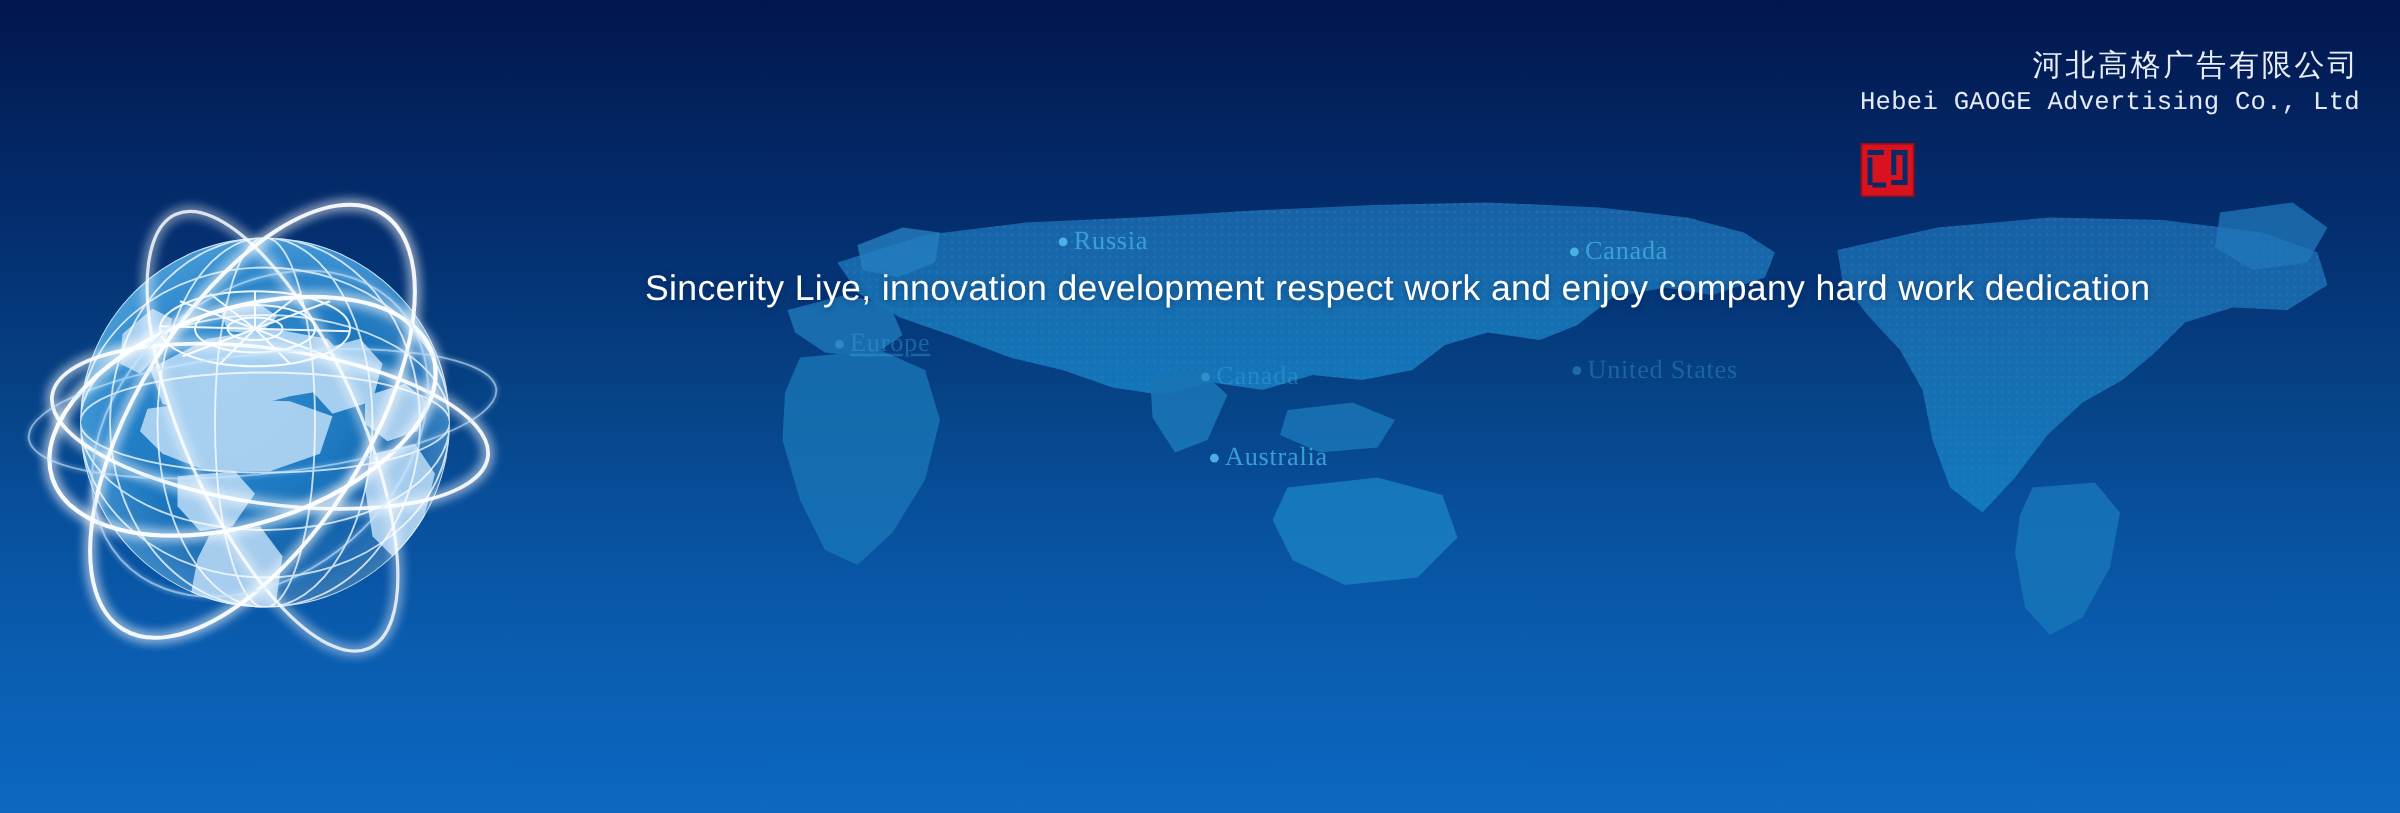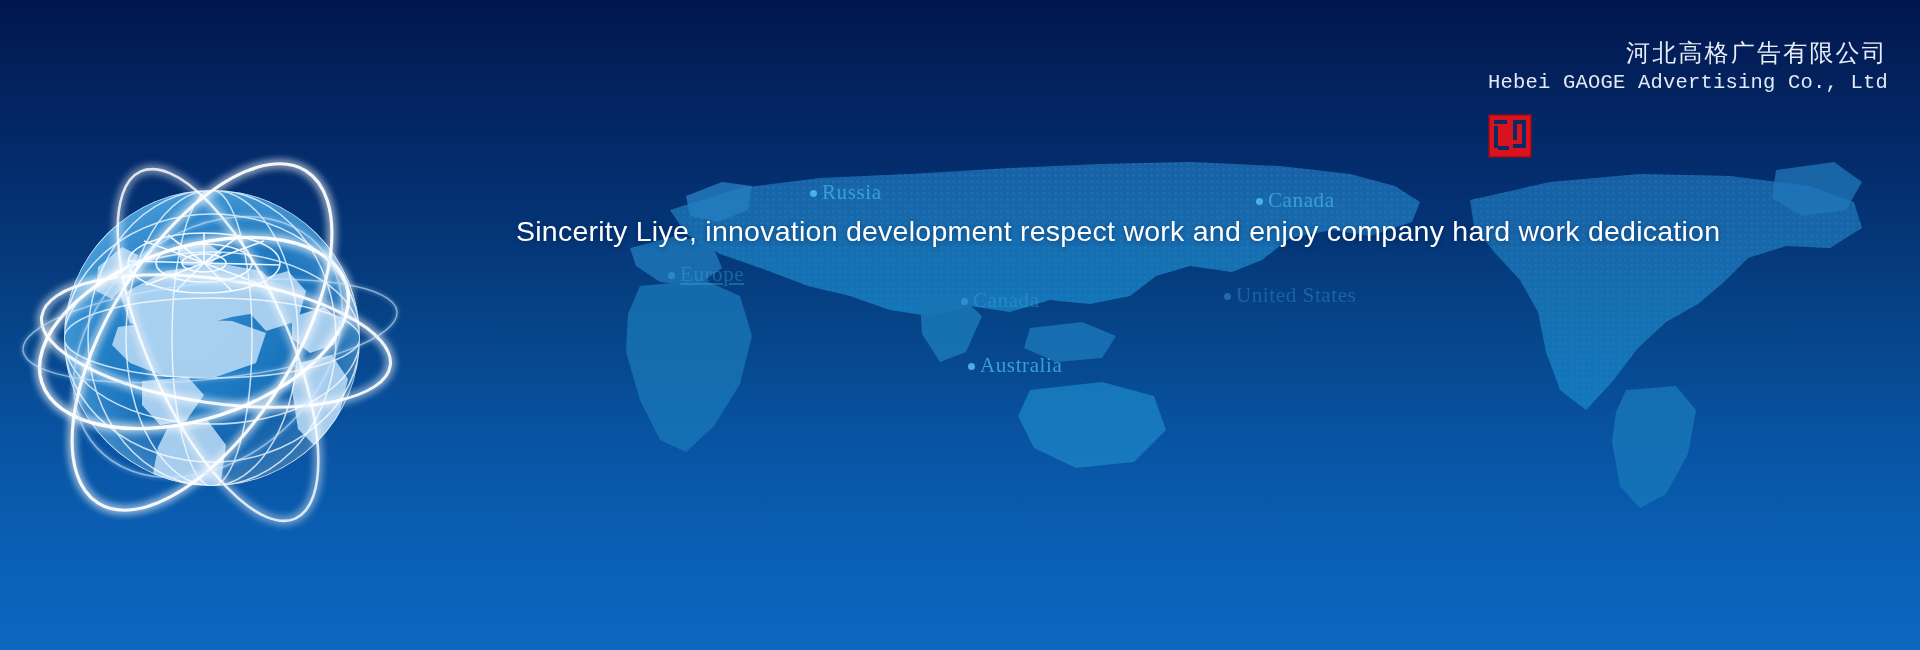--- a/index.html
+++ b/index.html
@@ -50,25 +50,25 @@
   }
   .map-label .dot {
     display: inline-block;
     width: 7px; height: 7px;
     border-radius: 50%;
     background: #4fb8e8;
     margin-right: 5px;
     vertical-align: 2px;
   }
 
-  .lbl-russia   { left: 810px;  top: 180px; }
+  .lbl-russia   { left: 847px;  top: 180px; }
   .lbl-canada   { left: 1256px; top: 188px; }
   .lbl-europe   { left: 668px;  top: 262px; opacity: .38; text-decoration: underline; }
   .lbl-china    { left: 961px;  top: 288px; opacity: .40; }
-  .lbl-usstates { left: 1224px; top: 283px; opacity: .36; }
+  .lbl-usstates { left: 1258px; top: 283px; opacity: .36; }
   .lbl-australia{ left: 968px;  top: 353px; }
 
   
   .globe-wrap {
     position: absolute;
     left: -20px;
     top: 95px;
     width: 470px;
     height: 480px;
   }

